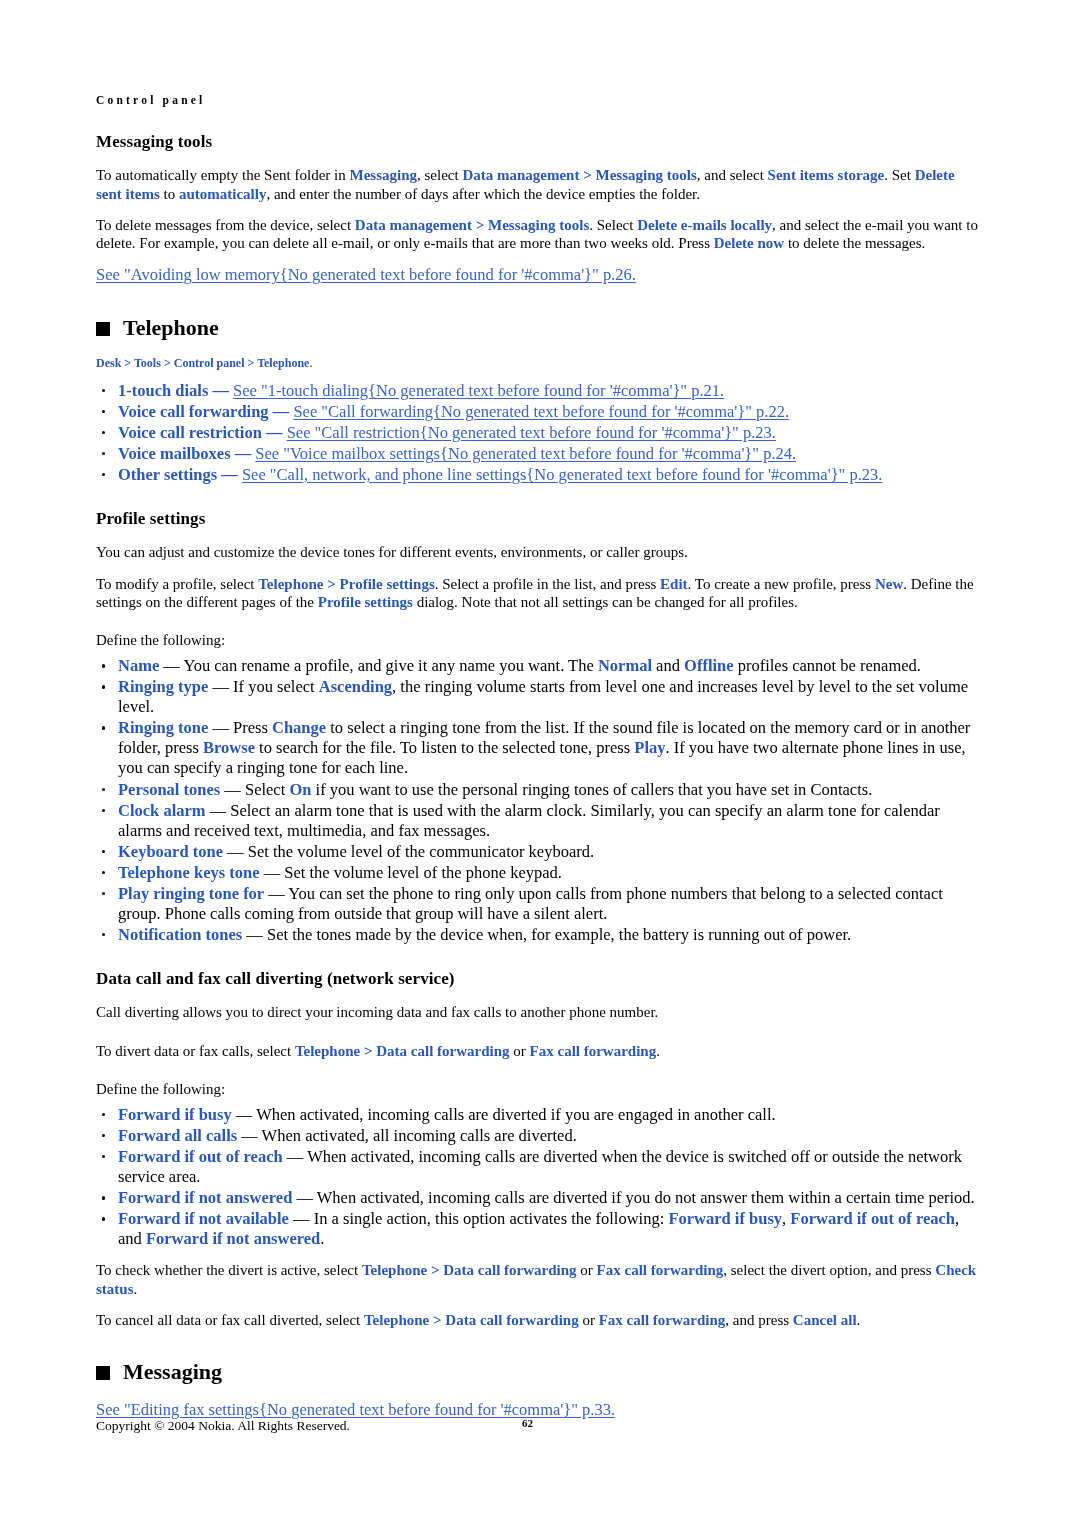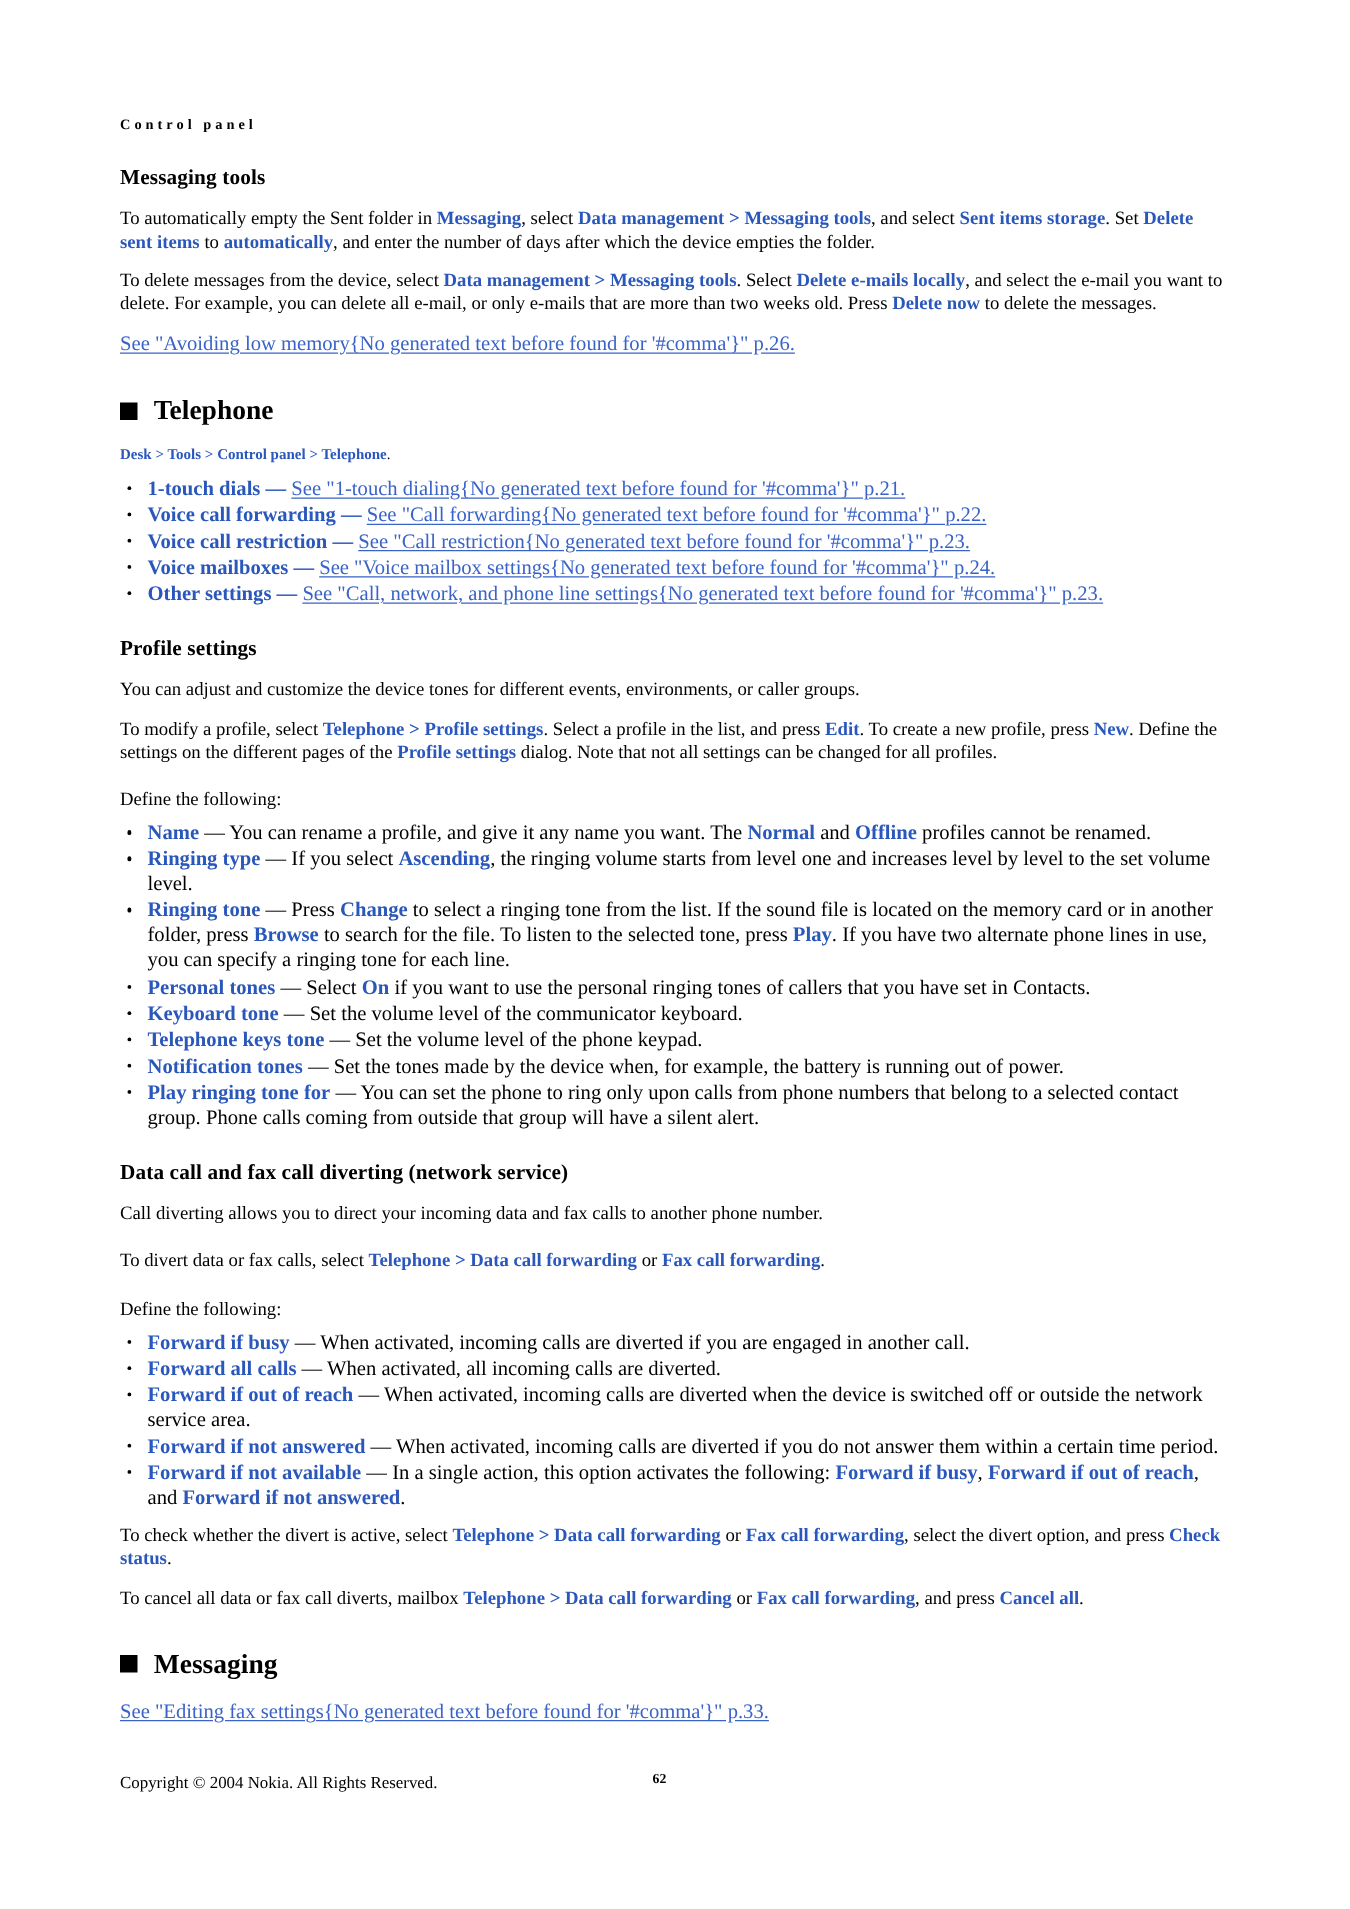--- a/index.html
+++ b/index.html
@@ -184,49 +184,50 @@
 
     <ul class="bullets">
       <li><span class="lnk">Name</span><span> — </span><span>You can rename a profile, and give it any name you want. The </span><span class="lnk">Normal</span><span> and </span><span class="lnk">Offline</span><span> profiles cannot be renamed.</span></li>
 
       <li><span class="lnk">Ringing type</span><span> — </span><span>If you select </span><span class="lnk">Ascending</span><span>, the ringing volume starts from level one and increases level by level to the set volume level.</span></li>
 
       <li><span class="lnk">Ringing tone</span><span> — </span><span>Press </span><span class="lnk">Change</span><span> to select a ringing tone from the list. If the sound file is located on the memory card or in another folder, press </span><span class="lnk">Browse</span><span> to search for the file. To listen to the selected tone, press </span><span class="lnk">Play</span><span>. If you have two alternate phone lines in use, you can specify a ringing tone for each line.</span></li>
 
       <li><span class="lnk">Personal tones</span><span> — </span><span>Select </span><span class="lnk">On</span><span> if you want to use the personal ringing tones of callers that you have set in Contacts.</span></li>
 
+      <li><span class="lnk">Clock alarm</span><span> — </span><span>Select an alarm tone that is used with the alarm clock. Similarly, you can specify an alarm tone for calendar alarms and received text, multimedia, and fax messages.</span></li>
 
       <li><span class="lnk">Keyboard tone</span><span> — </span><span>Set the volume level of the communicator keyboard.</span></li>
 
       <li><span class="lnk">Telephone keys tone</span><span> — </span><span>Set the volume level of the phone keypad.</span></li>
 
+      <li><span class="lnk">Play ringing tone for</span><span> — </span><span>You can set the phone to ring only upon calls from phone numbers that belong to a selected contact group. Phone calls coming from outside that group will have a silent alert.</span></li>
+
       <li><span class="lnk">Notification tones</span><span> — </span><span>Set the tones made by the device when, for example, the battery is running out of power.</span></li>
-
-      <li><span class="lnk">Play ringing tone for</span><span> — </span><span>You can set the phone to ring only upon calls from phone numbers that belong to a selected contact group. Phone calls coming from outside that group will have a silent alert.</span></li>
     </ul>
 
     <h2 class="sub spaced-top">Data call and fax call diverting (network service)</h2>
 
     <p class="body">Call diverting allows you to direct your incoming data and fax calls to another phone number.</p>
 
     <p class="body tight"><span>To divert data or fax calls, select </span><span class="lnk">Telephone</span><span class="gt"> &gt; </span><span class="lnk">Data call forwarding</span><span> or </span><span class="lnk">Fax call forwarding</span><span>.</span></p>
 
     <p class="body tight">Define the following:</p>
 
     <ul class="bullets">
       <li><span class="lnk">Forward if busy</span><span> — </span><span>When activated, incoming calls are diverted if you are engaged in another call.</span></li>
       <li><span class="lnk">Forward all calls</span><span> — </span><span>When activated, all incoming calls are diverted.</span></li>
       <li><span class="lnk">Forward if out of reach</span><span> — </span><span>When activated, incoming calls are diverted when the device is switched off or outside the network service area.</span></li>
       <li><span class="lnk">Forward if not answered</span><span> — </span><span>When activated, incoming calls are diverted if you do not answer them within a certain time period.</span></li>
       <li><span class="lnk">Forward if not available</span><span> — </span><span>In a single action, this option activates the following: </span><span class="lnk">Forward if busy</span><span>, </span><span class="lnk">Forward if out of reach</span><span>, and </span><span class="lnk">Forward if not answered</span><span>.</span></li>
     </ul>
 
     <p class="body"><span>To check whether the divert is active, select </span><span class="lnk">Telephone</span><span class="gt"> &gt; </span><span class="lnk">Data call forwarding</span><span> or </span><span class="lnk">Fax call forwarding</span><span>, select the divert option, and press </span><span class="lnk">Check status</span><span>.</span></p>
 
-    <p class="body"><span>To cancel all data or fax call diverts, mailbox </span><span class="lnk">Telephone</span><span class="gt"> &gt; </span><span class="lnk">Data call forwarding</span><span> or </span><span class="lnk">Fax call forwarding</span><span>, and press </span><span class="lnk">Cancel all</span><span>.</span></p>
+    <p class="body"><span>To cancel all data or fax call diverted, select </span><span class="lnk">Telephone</span><span class="gt"> &gt; </span><span class="lnk">Data call forwarding</span><span> or </span><span class="lnk">Fax call forwarding</span><span>, and press </span><span class="lnk">Cancel all</span><span>.</span></p>
 
     <h1 class="chapter">
         <span class="sqr"></span>
         <span>Messaging</span>
       </h1>
 
 
     <p class="seeline"><span class="see">See "Editing fax settings{No generated text before found for '#comma'}" p.33.</span></p>
 
   </div>

